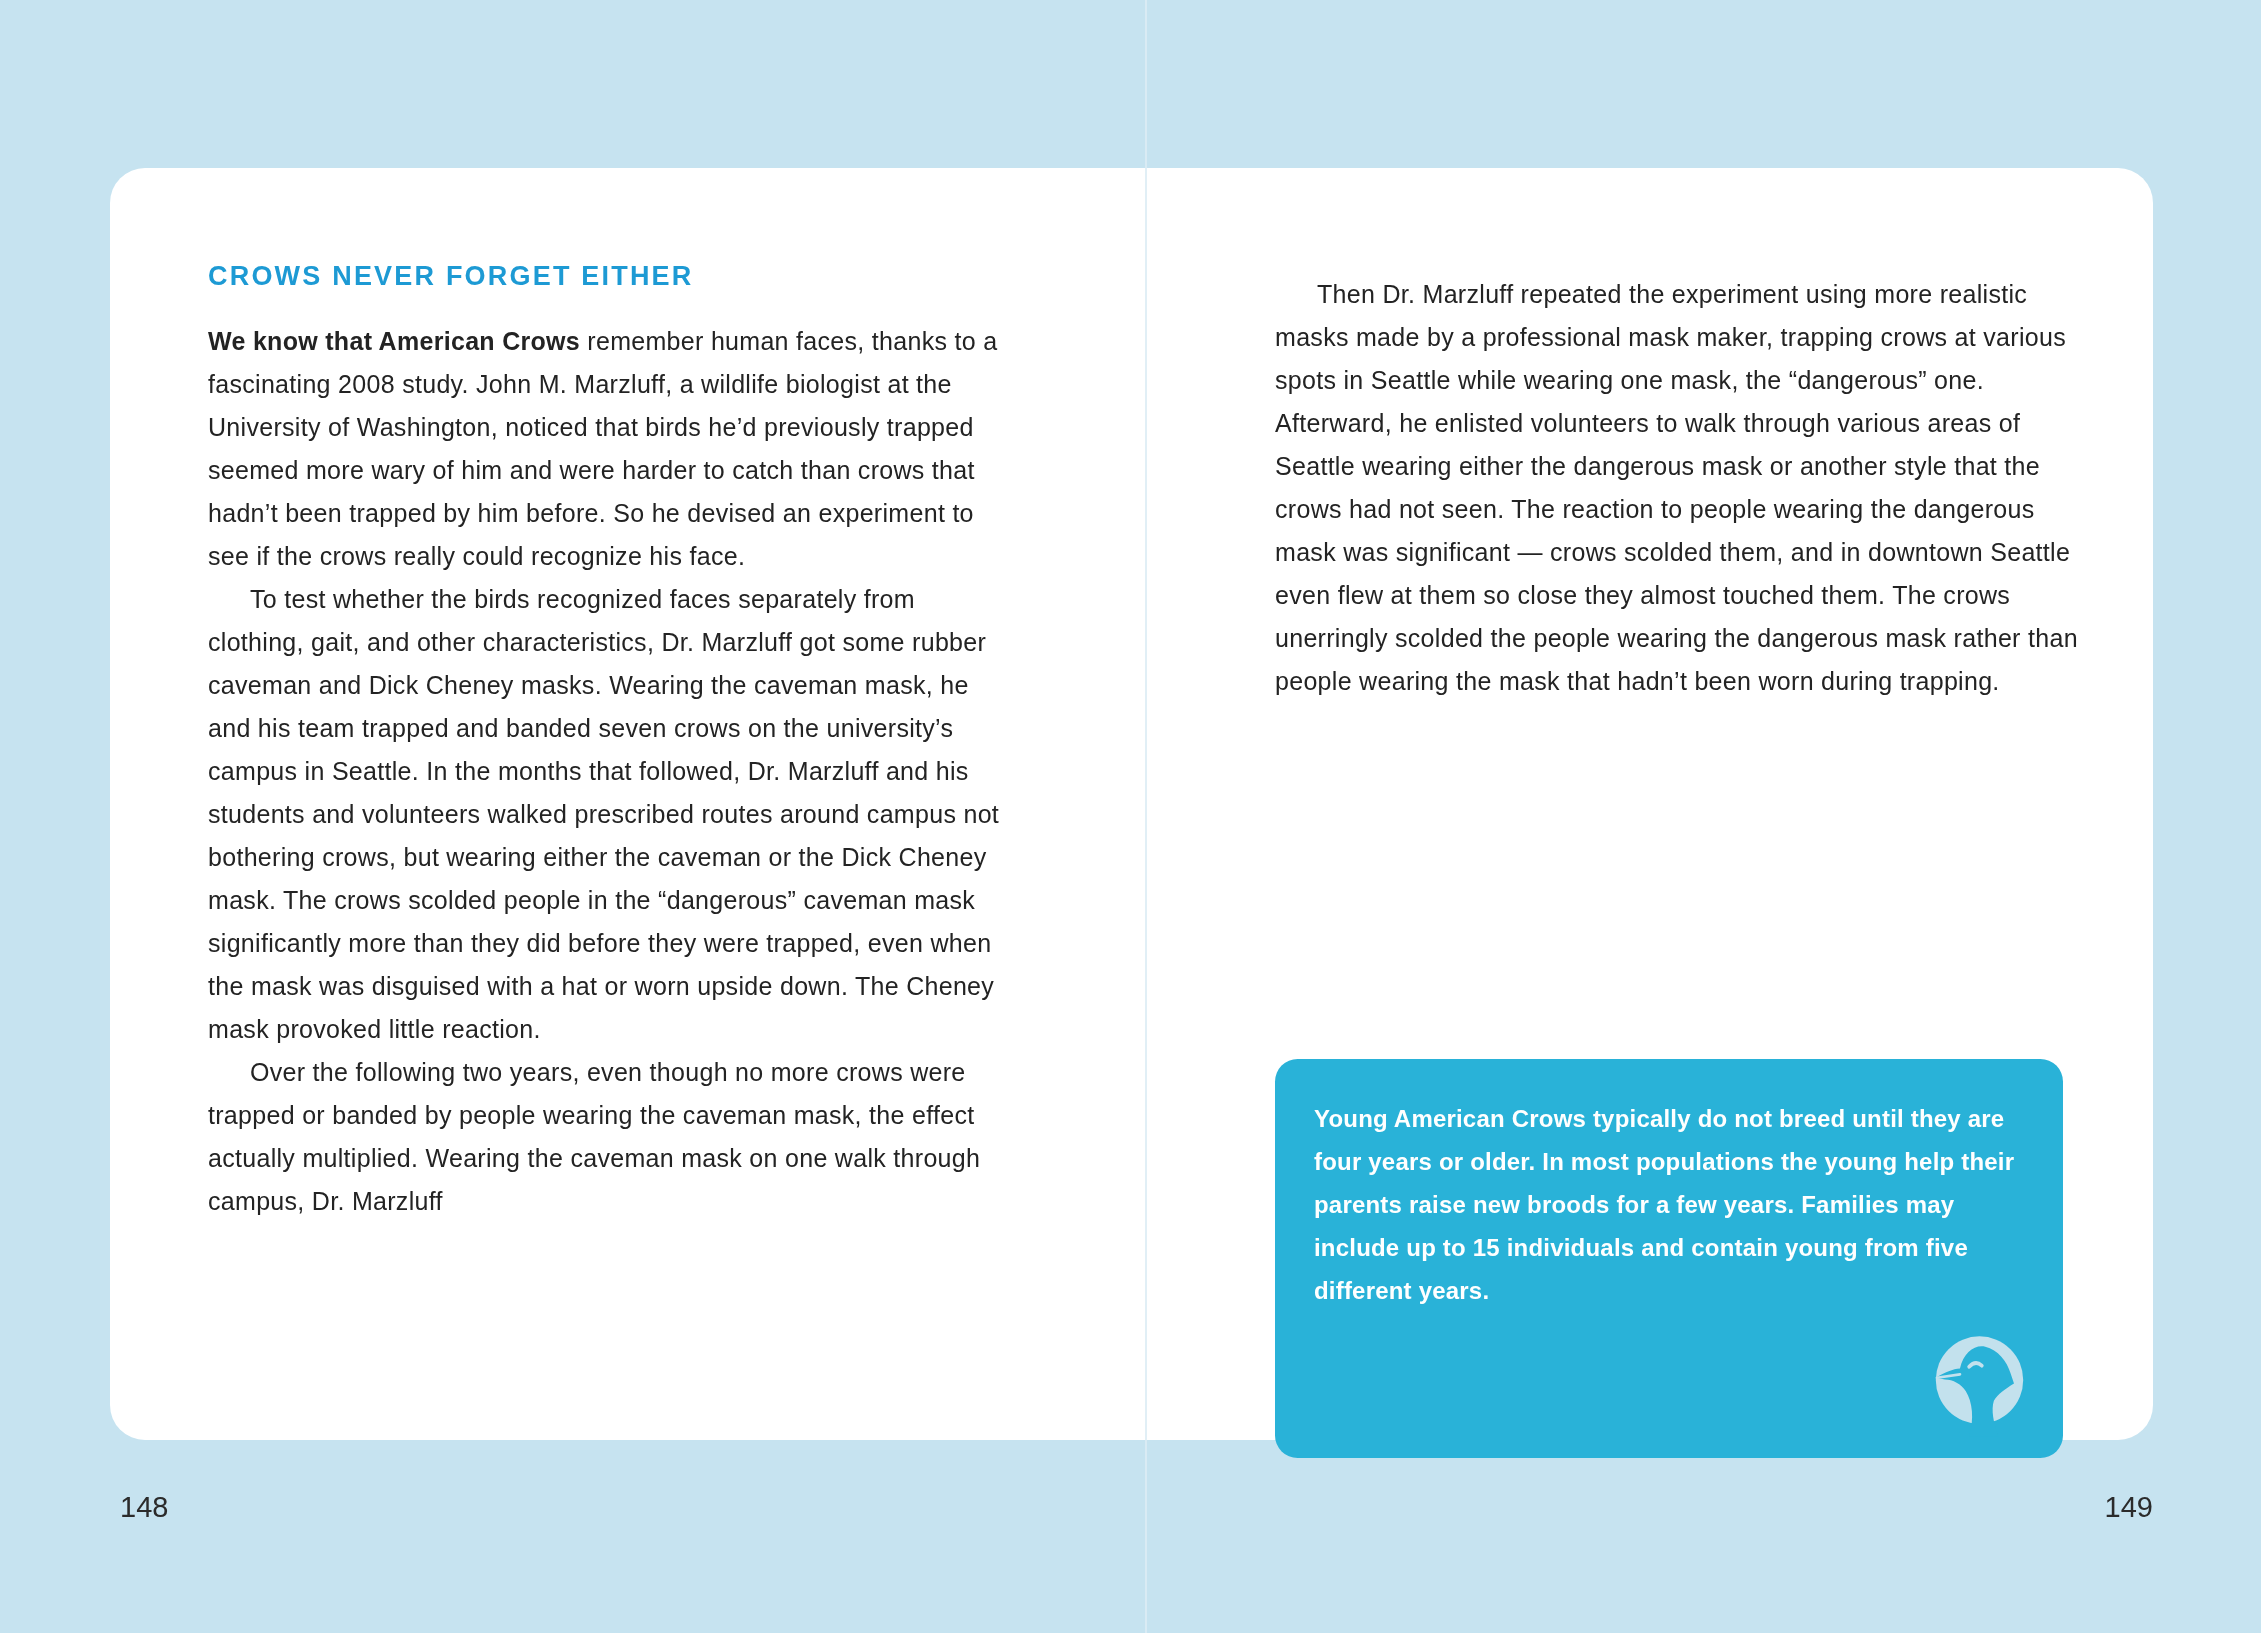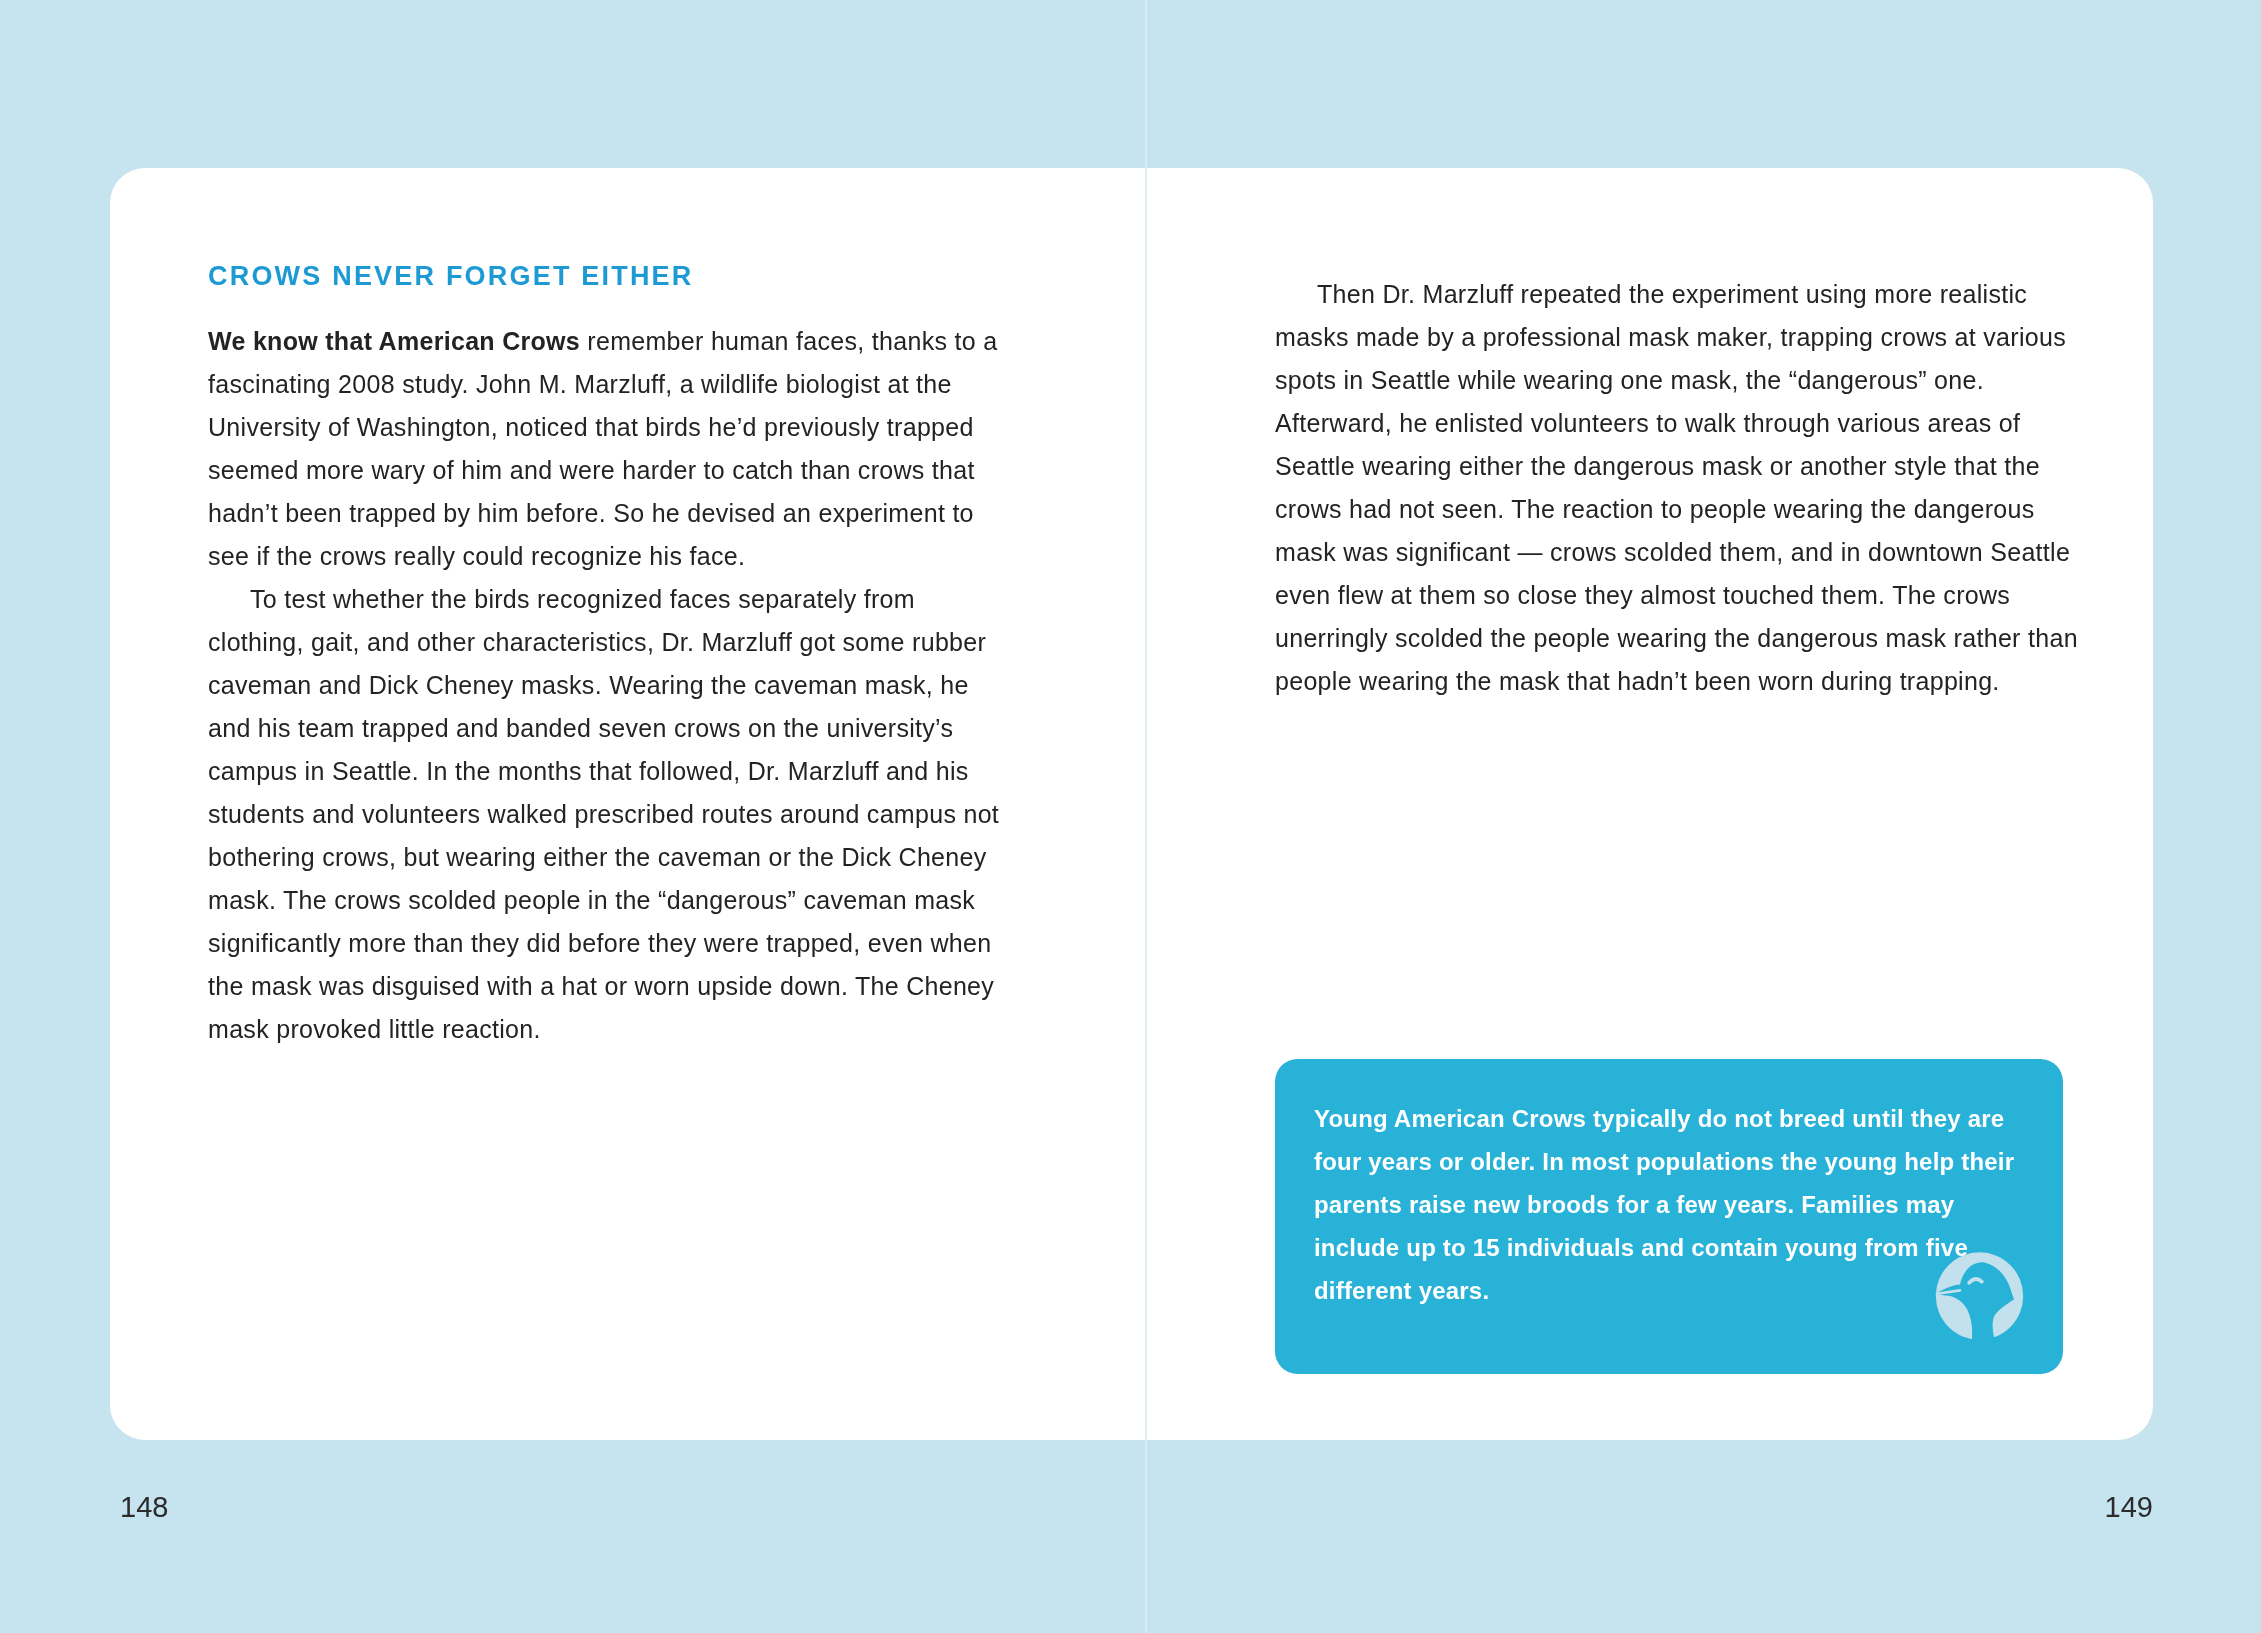--- a/index.html
+++ b/index.html
@@ -38,21 +38,21 @@
     margin: 0;
     font-size: 25px; line-height: 43px; letter-spacing: 0.3px;
     color: #232323; text-align: left;
   }
   .body .lead { font-weight: bold; }
   .indent { text-indent: 42px; }
 
   
   .callout {
     position: absolute; left: 1165px; top: 891px;
-    width: 788px; height: 315px;
+    width: 788px; height: 399px;
     background: #29b2d8; border-radius: 22.6px;
   }
   .callout-text {
     margin: 0; padding: 38px 0 0 39px; width: 706px;
     font-size: 24px; font-weight: bold; line-height: 43px;
     letter-spacing: 0.2px; color: #ffffff;
   }
   .crow-icon { position: absolute; right: 26px; bottom: 17.4px; width: 115px; height: 115px; }
 
   .folio {
@@ -68,20 +68,21 @@
 <div class="stage">
 
   <div class="spine"></div>
 
   <div class="card">
 
     <section class="page left">
       <h1 class="heading">CROWS NEVER FORGET EITHER</h1>
       <p class="body"><strong class="lead">We know that American Crows</strong><span> remember human faces, thanks to a fascinating 2008 study. John M. Marzluff, a wildlife biologist at the University of Washington, noticed that birds he’d previously trapped seemed more wary of him and were harder to catch than crows that hadn’t been trapped by him before. So he devised an experiment to see if the crows really could recognize his face.</span></p>
       <p class="body indent">To test whether the birds recognized faces separately from clothing, gait, and other characteristics, Dr. Marzluff got some rubber caveman and Dick Cheney masks. Wearing the caveman mask, he and his team trapped and banded seven crows on the university’s campus in Seattle. In the months that followed, Dr. Marzluff and his students and volunteers walked prescribed routes around campus not bothering crows, but wearing either the caveman or the Dick Cheney mask. The crows scolded people in the “dangerous” caveman mask significantly more than they did before they were trapped, even when the mask was disguised with a hat or worn upside down. The Cheney mask provoked little reaction.</p>
+      <p class="body indent">Over the following two years, even though no more crows were trapped or banded by people wearing the caveman mask, the effect actually multiplied. Wearing the caveman mask on one walk through campus, Dr. Marzluff</p>
     </section>
 
     <section class="page right">
       <p class="body indent">Then Dr. Marzluff repeated the experiment using more realistic masks made by a professional mask maker, trapping crows at various spots in Seattle while wearing one mask, the “dangerous” one. Afterward, he enlisted volunteers to walk through various areas of Seattle wearing either the dangerous mask or another style that the crows had not seen. The reaction to people wearing the dangerous mask was significant — crows scolded them, and in downtown Seattle even flew at them so close they almost touched them. The crows unerringly scolded the people wearing the dangerous mask rather than people wearing the mask that hadn’t been worn during trapping.</p>
     </section>
 
     <aside class="callout">
       <p class="callout-text">Young American Crows typically do not breed until they are four years or older. In most populations the young help their parents raise new broods for a few years. Families may include up to 15 individuals and contain young from five different years.</p>
       <svg class="crow-icon" viewBox="0 0 100 100" xmlns="http://www.w3.org/2000/svg" aria-hidden="true">
         <circle cx="50" cy="47" r="38" fill="#c3e1ed"></circle>

